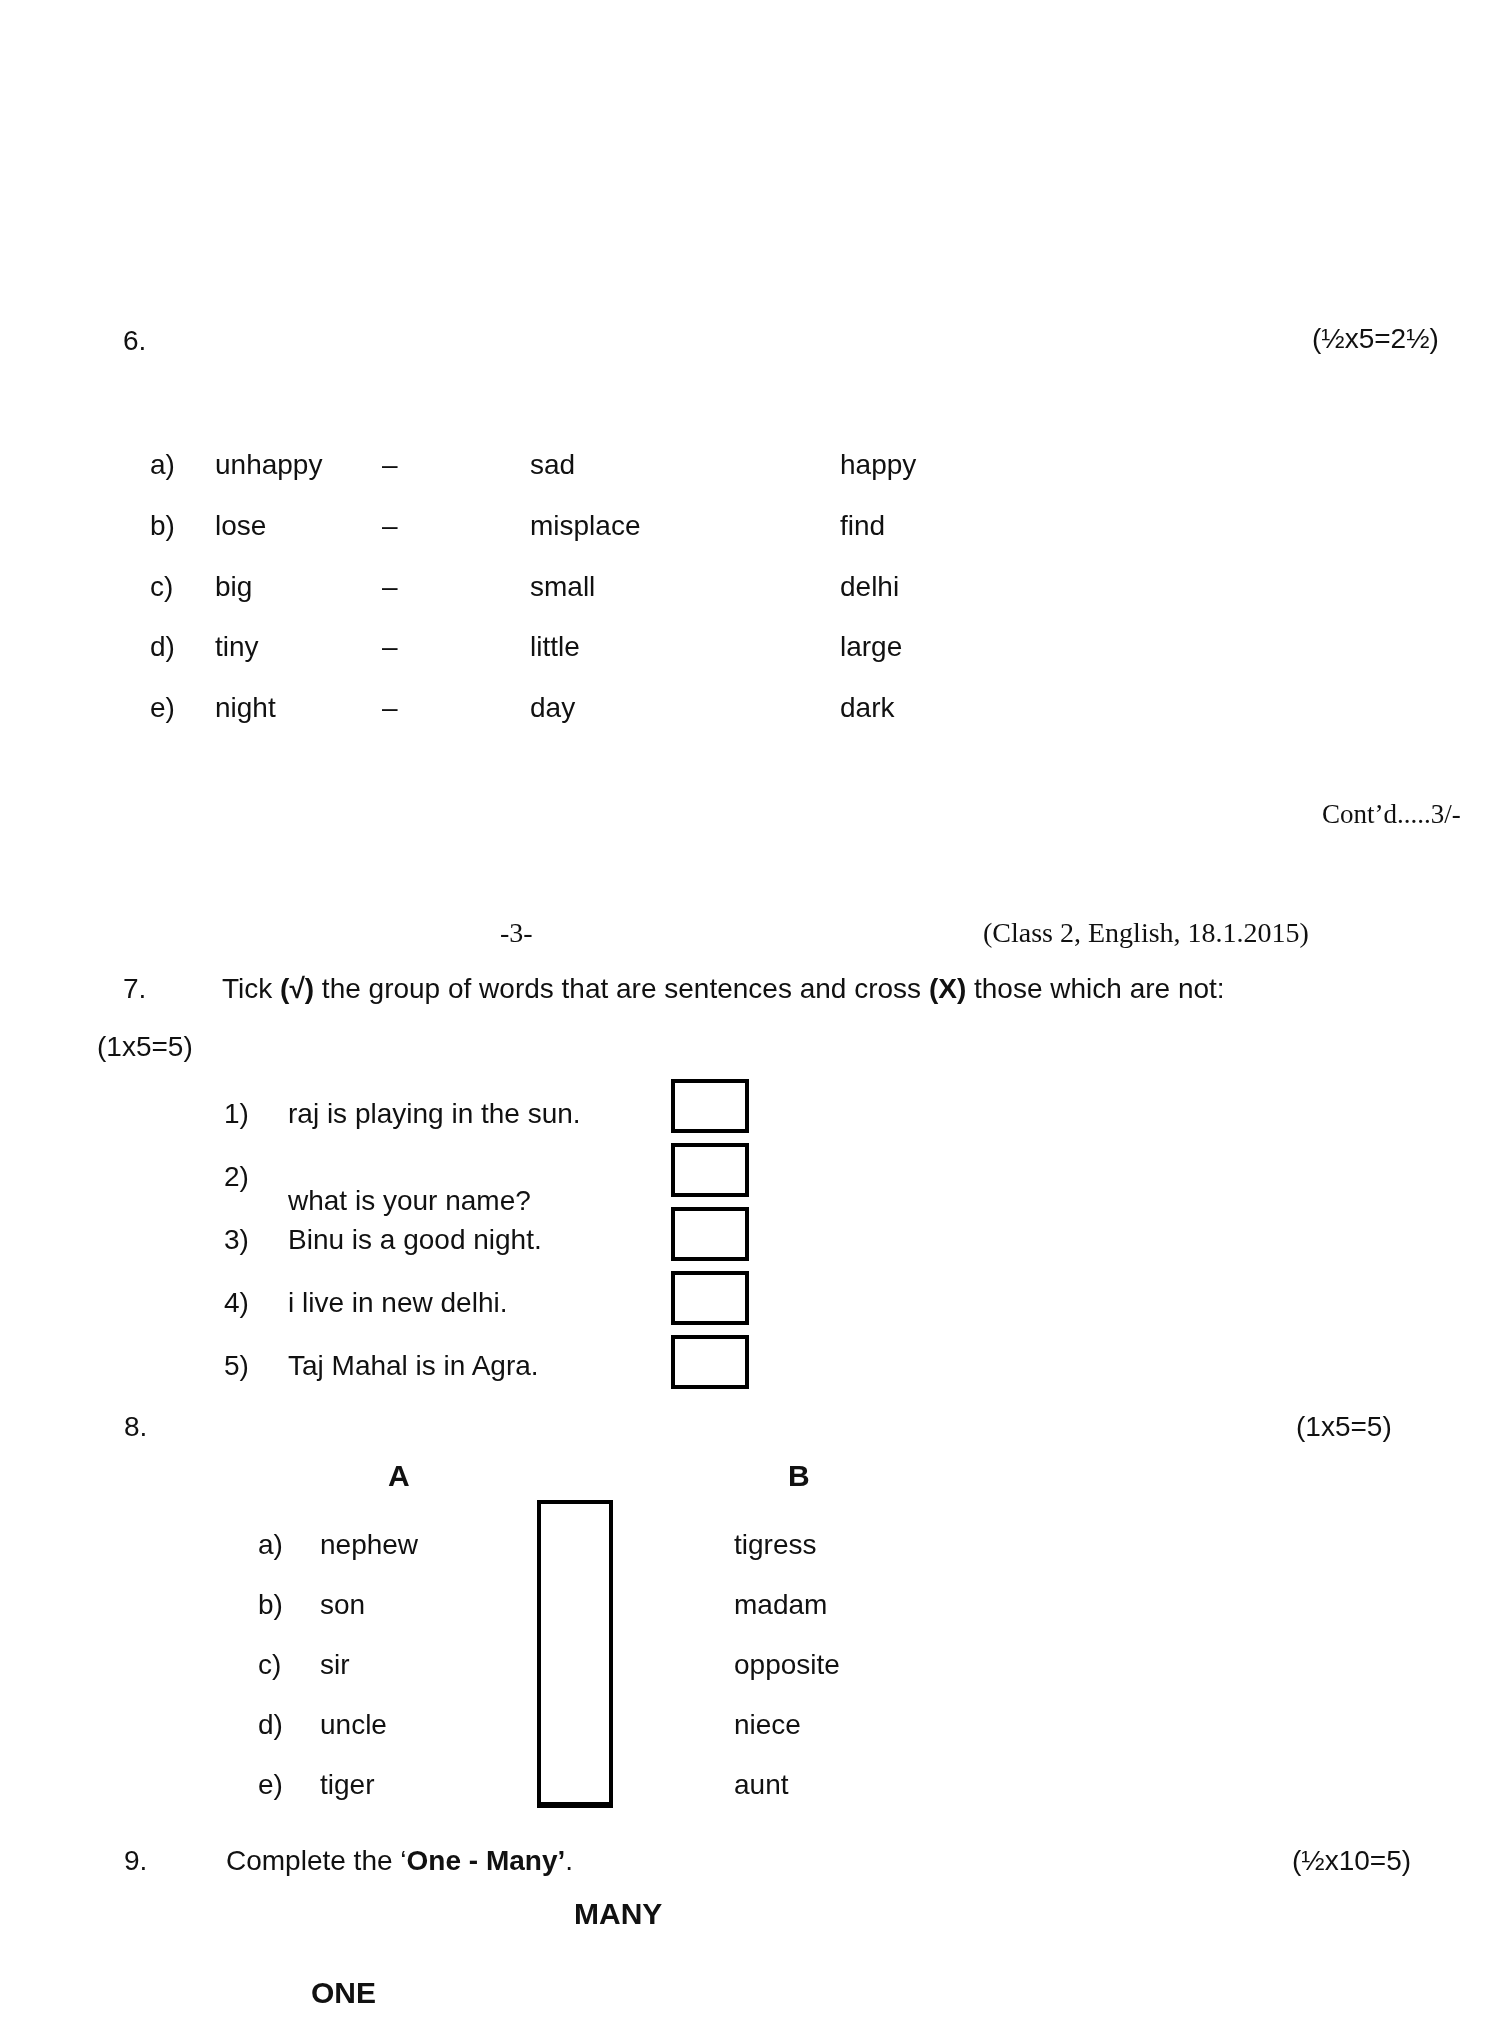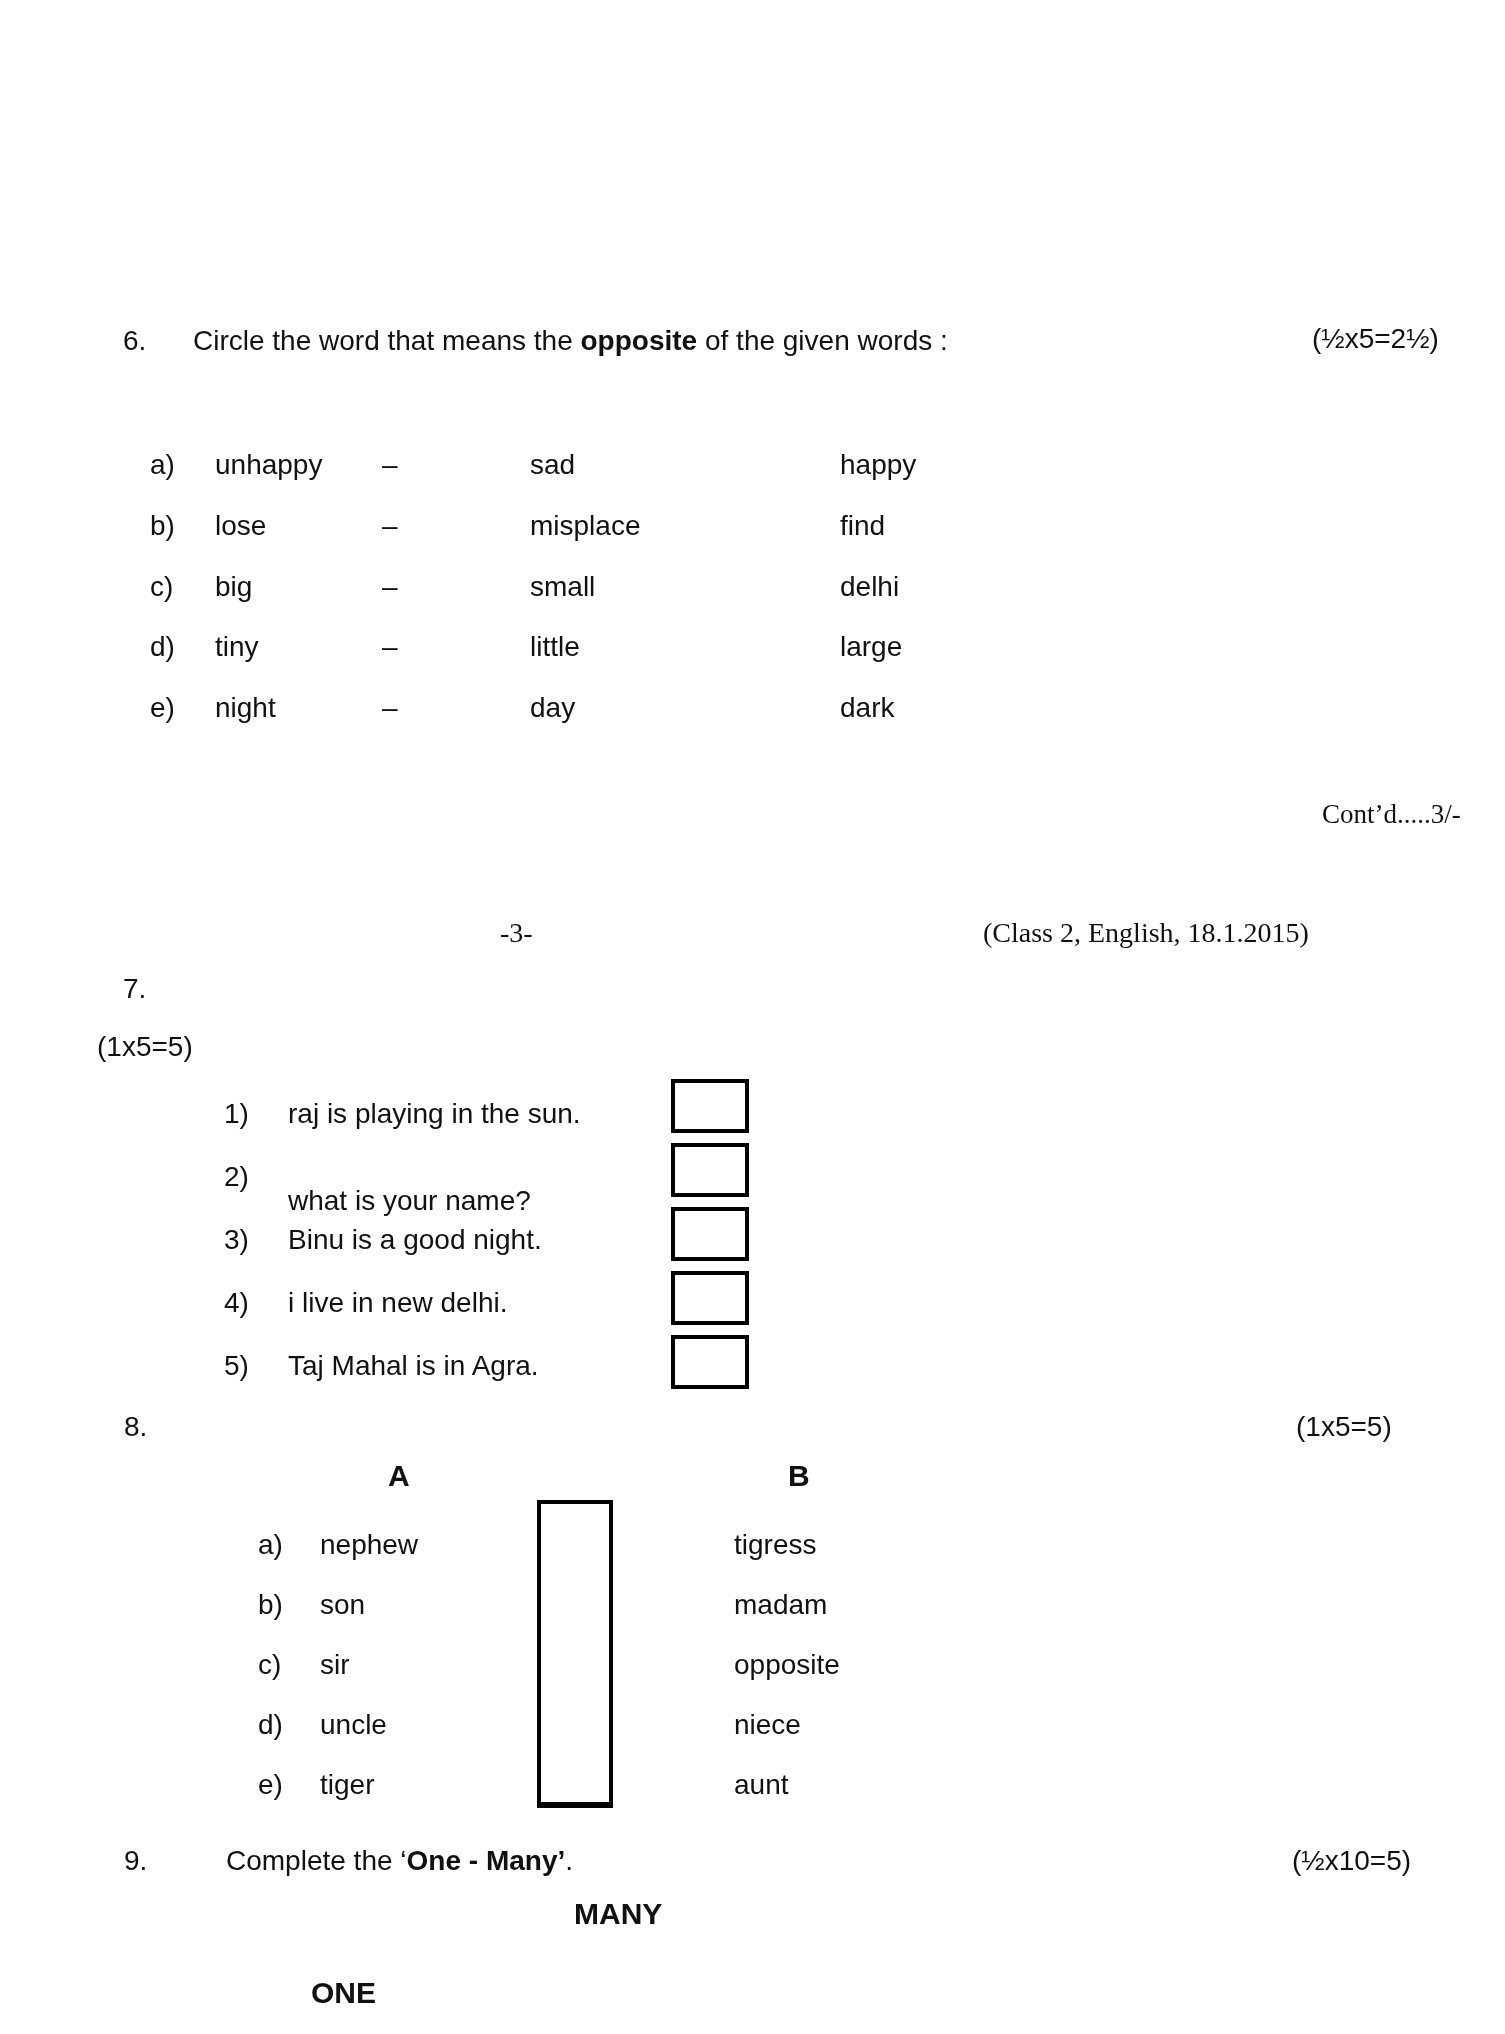--- a/index.html
+++ b/index.html
@@ -32,21 +32,20 @@
     background:#fff;
   }
   .colhead{font-weight:bold;font-size:30px;}
 </style>
 </head>
 <body>
 
 <div class="page">
 
   <div class="abs" style="left:123px;top:324px">6.</div>
-  <div class="abs" style="left:193px;top:324px"><span>Circle the word that means the </span><span class="b">opposite</span><span> of the given words :</span></div>
   <div class="abs" style="left:1312px;top:322px">(½x5=2½)</div>
 
   <div class="abs" style="left:150px;top:448px">a)</div>
   <div class="abs" style="left:215px;top:448px">unhappy</div>
   <div class="abs" style="left:382px;top:448px">–</div>
   <div class="abs" style="left:530px;top:448px">sad</div>
   <div class="abs" style="left:840px;top:448px">happy</div>
 
   <div class="abs" style="left:150px;top:509px">b)</div>
   <div class="abs" style="left:215px;top:509px">lose</div>
@@ -71,20 +70,21 @@
   <div class="abs" style="left:382px;top:691px">–</div>
   <div class="abs" style="left:530px;top:691px">day</div>
   <div class="abs" style="left:840px;top:691px">dark</div>
 
   <div class="abs serif" style="left:1322px;top:798px;font-size:27px">Cont’d.....3/-</div>
 
   <div class="abs serif" style="left:500px;top:916px">-3-</div>
   <div class="abs serif" style="left:983px;top:916px">(Class 2, English,  18.1.2015)</div>
 
   <div class="abs" style="left:123px;top:972px">7.</div>
+  <div class="abs" style="left:222px;top:972px"><span>Tick </span><span class="b">(√)</span><span> the group of words that are sentences and cross </span><span class="b">(X)</span><span> those which are not:</span></div>
   <div class="abs" style="left:97px;top:1030px">(1x5=5)</div>
 
   <div class="abs" style="left:224px;top:1097px">1)</div>
   <div class="abs" style="left:288px;top:1097px">raj is playing in the sun.</div>
   <div class="chk" style="top:1079px"></div>
 
   <div class="abs" style="left:224px;top:1160px">2)</div>
   <div class="abs" style="left:288px;top:1184px">what is your name?</div>
   <div class="chk" style="top:1143px"></div>
 

